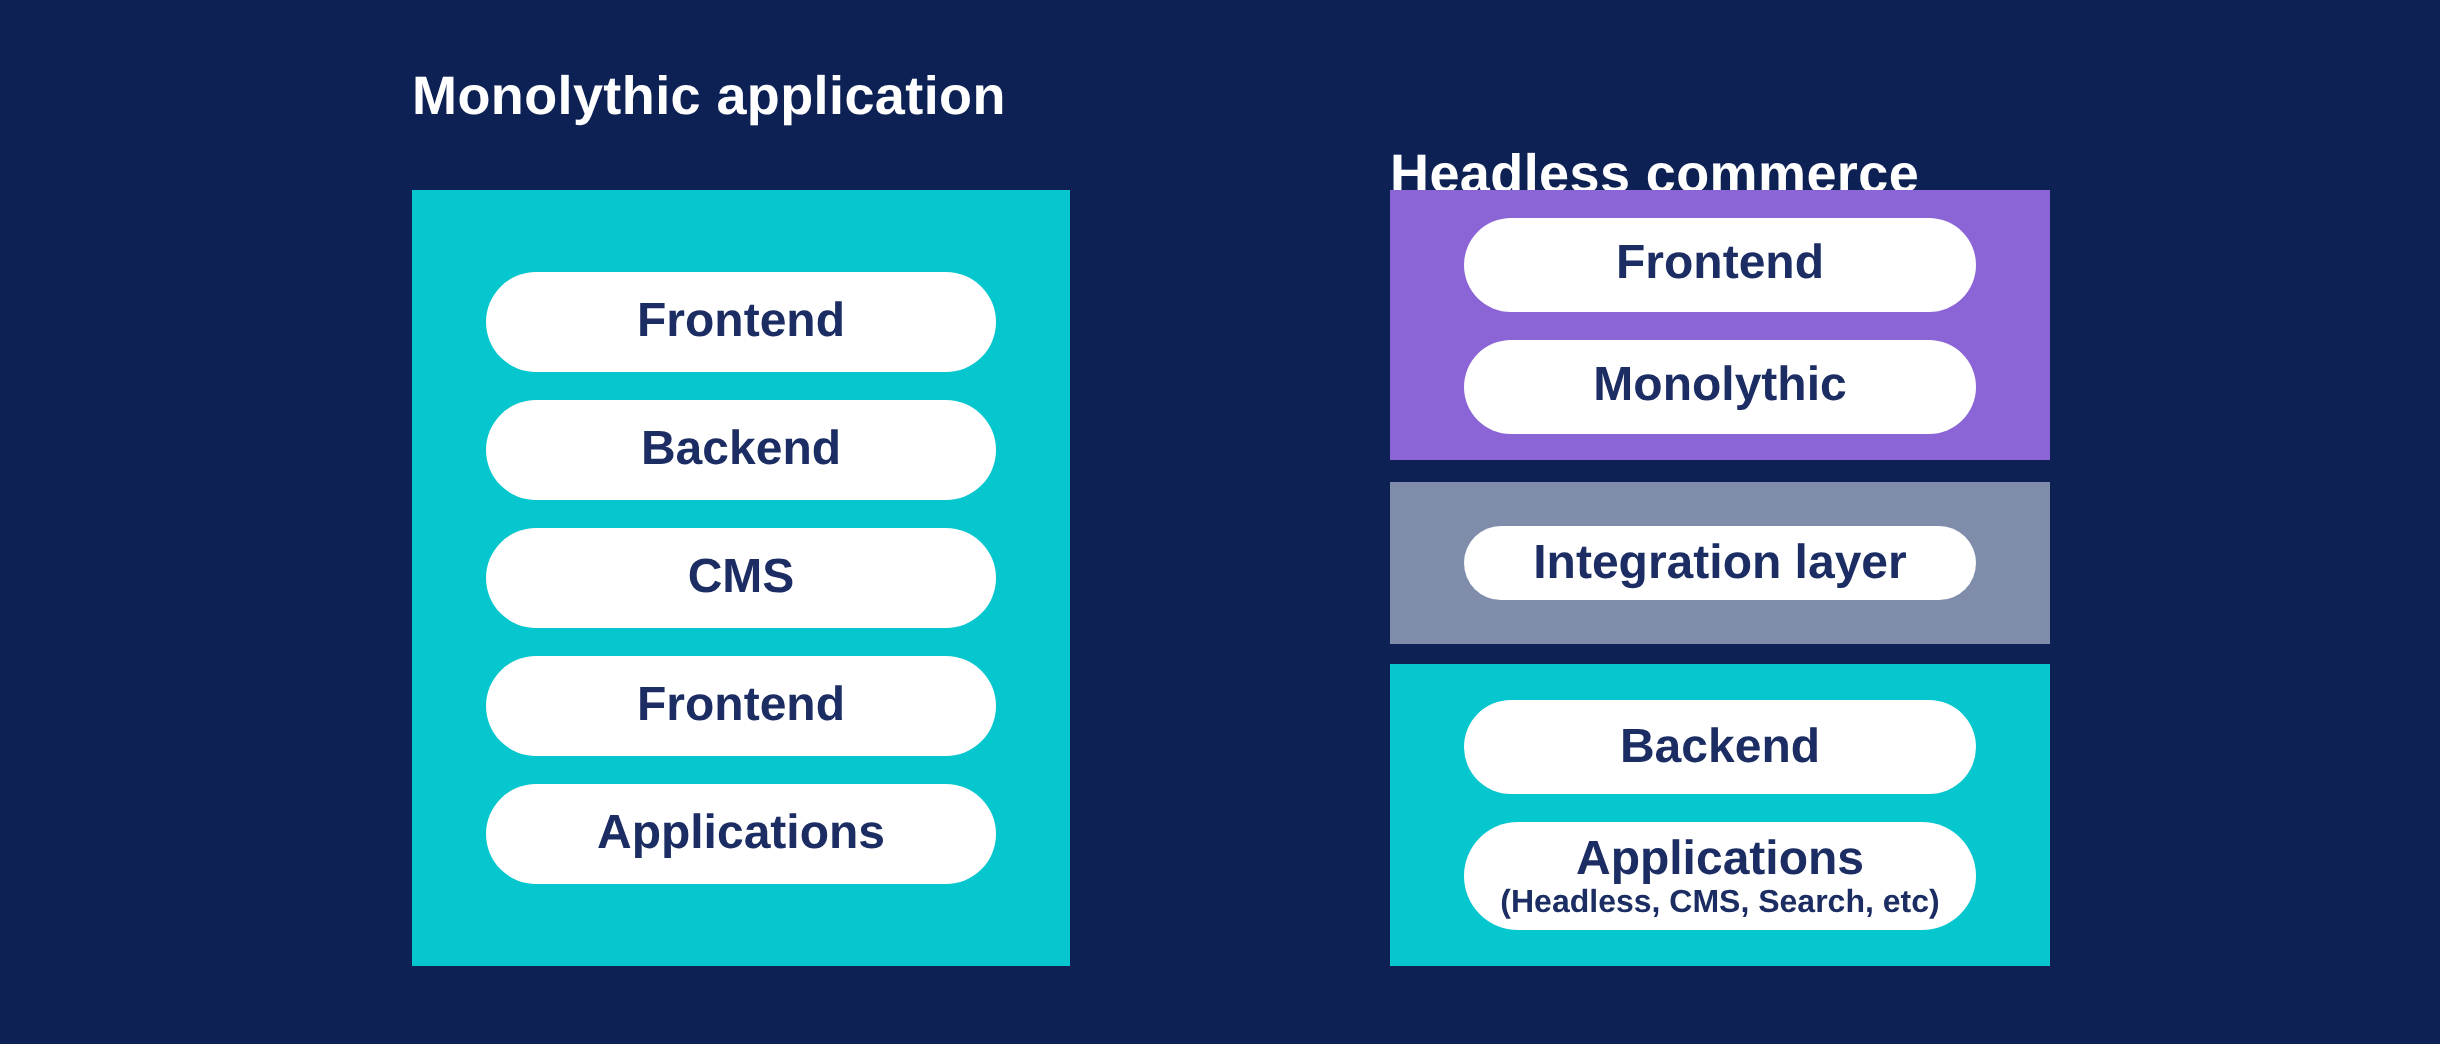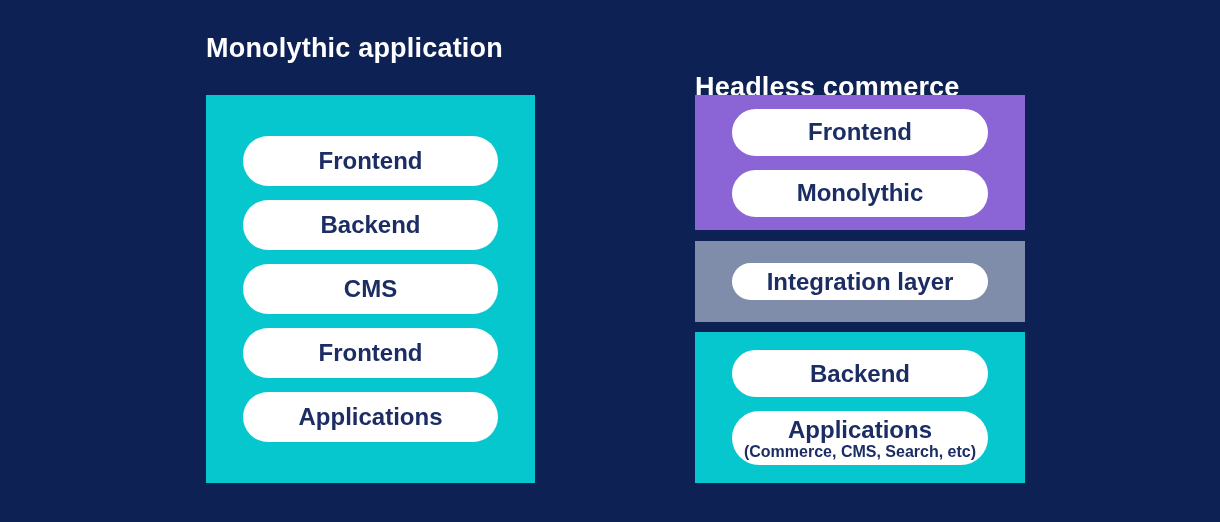--- a/index.html
+++ b/index.html
@@ -115,17 +115,17 @@
       <span class="label">Integration layer</span>
     </div>
   </div>
 
   <div class="box backend-layer">
     <div class="pill">
       <span class="label">Backend</span>
     </div>
     <div class="pill two-line">
       <span class="label">Applications</span>
-      <span class="sublabel">(Commerce, CMS, Search, etc)</span>
+      <span class="sublabel">(Headless, CMS, Search, etc)</span>
     </div>
   </div>
 
 </div>
 
 </body></html>

